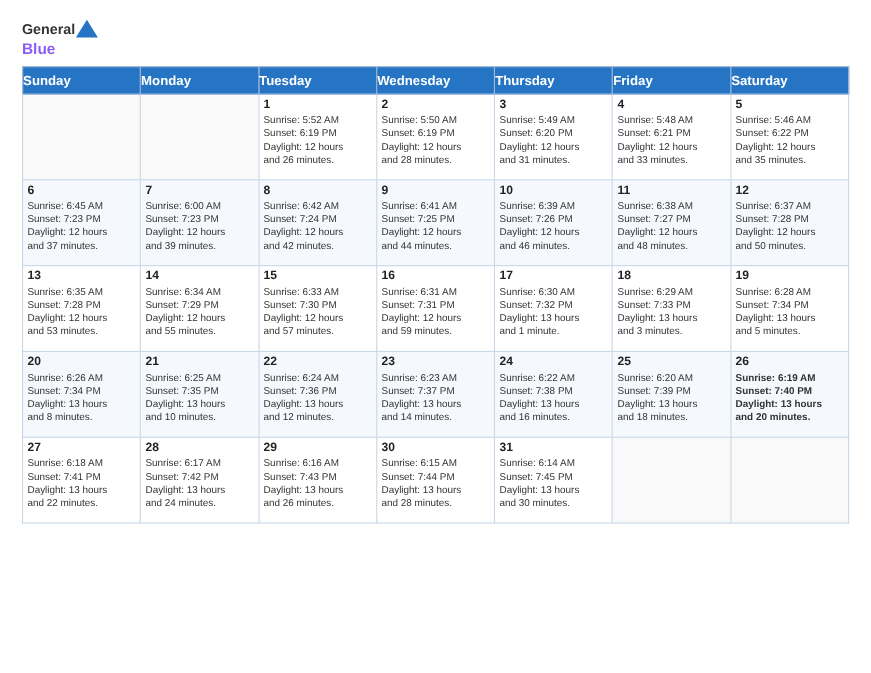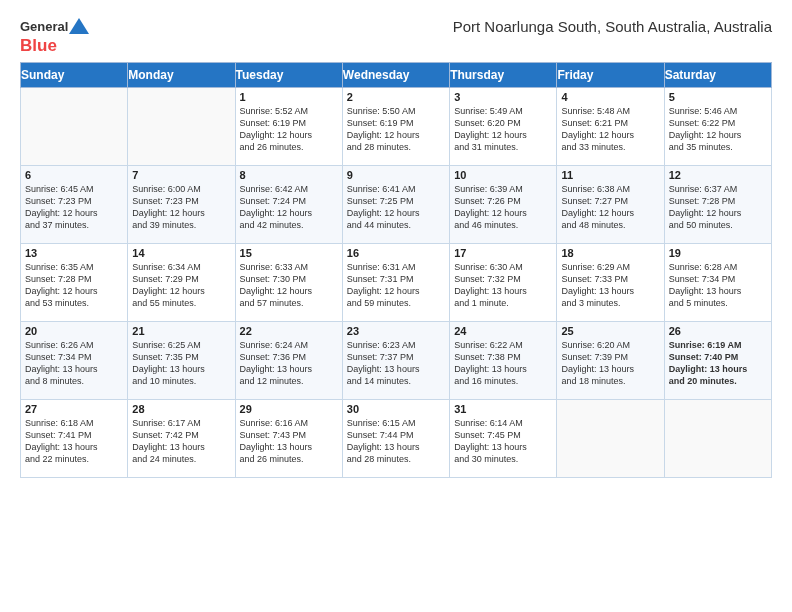--- a/index.html
+++ b/index.html
@@ -92,25 +92,24 @@
   <div class="header-row">
     <div class="logo-wrapper">
       <div class="logo-line1">
         <span style="font-size:13px;font-weight:bold;color:#333;">General</span>
 
         <svg width="20" height="20" viewBox="0 0 20 20" style="margin: 0 1px;">
           <polygon points="10,2 20,18 0,18" fill="#2575c4"></polygon>
         </svg>
       </div>
       <div>
-        <span style="font-size:17px;font-weight:bold;color:#ef4444;">Blue</span>
+        <span style="font-size:14px;font-weight:bold;color:#8b5cf6;">Blue</span>
       </div>
     </div>
     <div class="title-block">
-      <div class="location-title">Port Noarlunga South, South Australia, Australia</div>
     </div>
   </div>
 
   <table class="calendar-table">
     <thead>
       <tr>
         <th>Sunday</th>
         <th>Monday</th>
         <th>Tuesday</th>
         <th>Wednesday</th>

